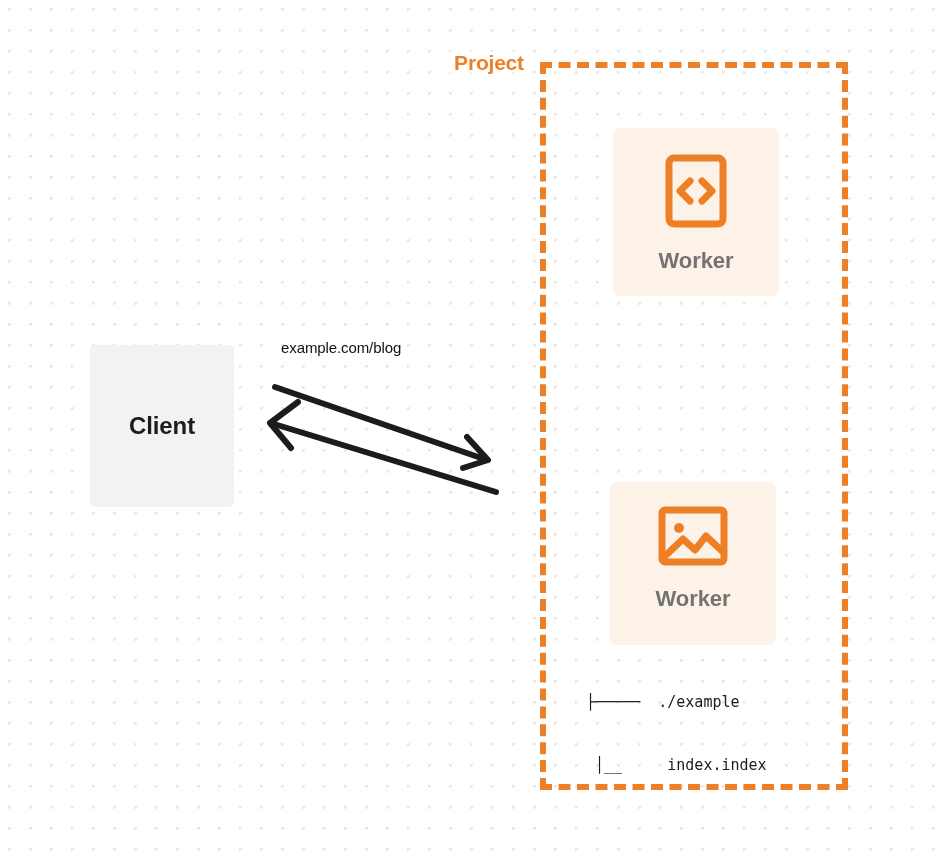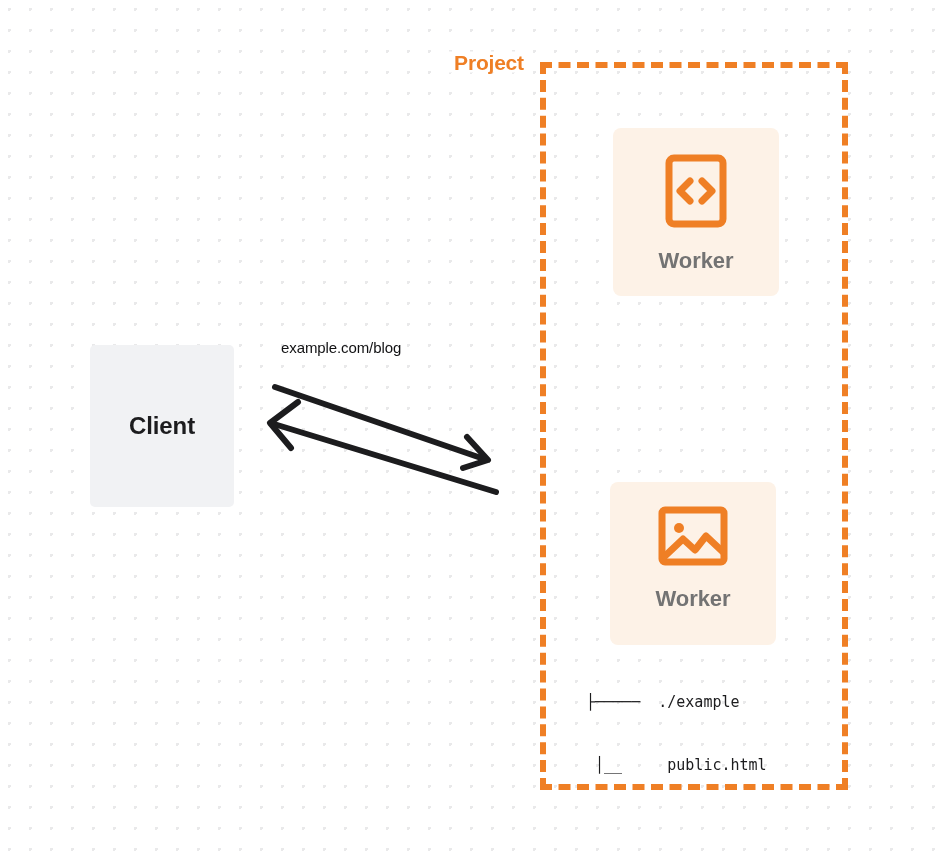--- a/index.html
+++ b/index.html
@@ -190,17 +190,17 @@
         <rect x="4" y="4" width="62" height="52" rx="3" ry="3" fill="none" stroke="#ef7f25" stroke-width="7"></rect>
         <circle cx="21" cy="22" r="5" fill="#ef7f25"></circle>
         <polyline points="7,50 25,33 37,44 48,30 65,46" fill="none" stroke="#ef7f25" stroke-width="7" stroke-linecap="round" stroke-linejoin="round"></polyline>
       </svg>
     </span>
     <span class="node-label">Worker</span>
   </div>
 
   <div id="asset-file-tree">
     <span class="tree-row">├─────  ./example</span>
-    <span class="tree-row"> │__     public.html</span>
+    <span class="tree-row"> │__     index.index</span>
     
   </div>
 
 </div>
 
 </body></html>

